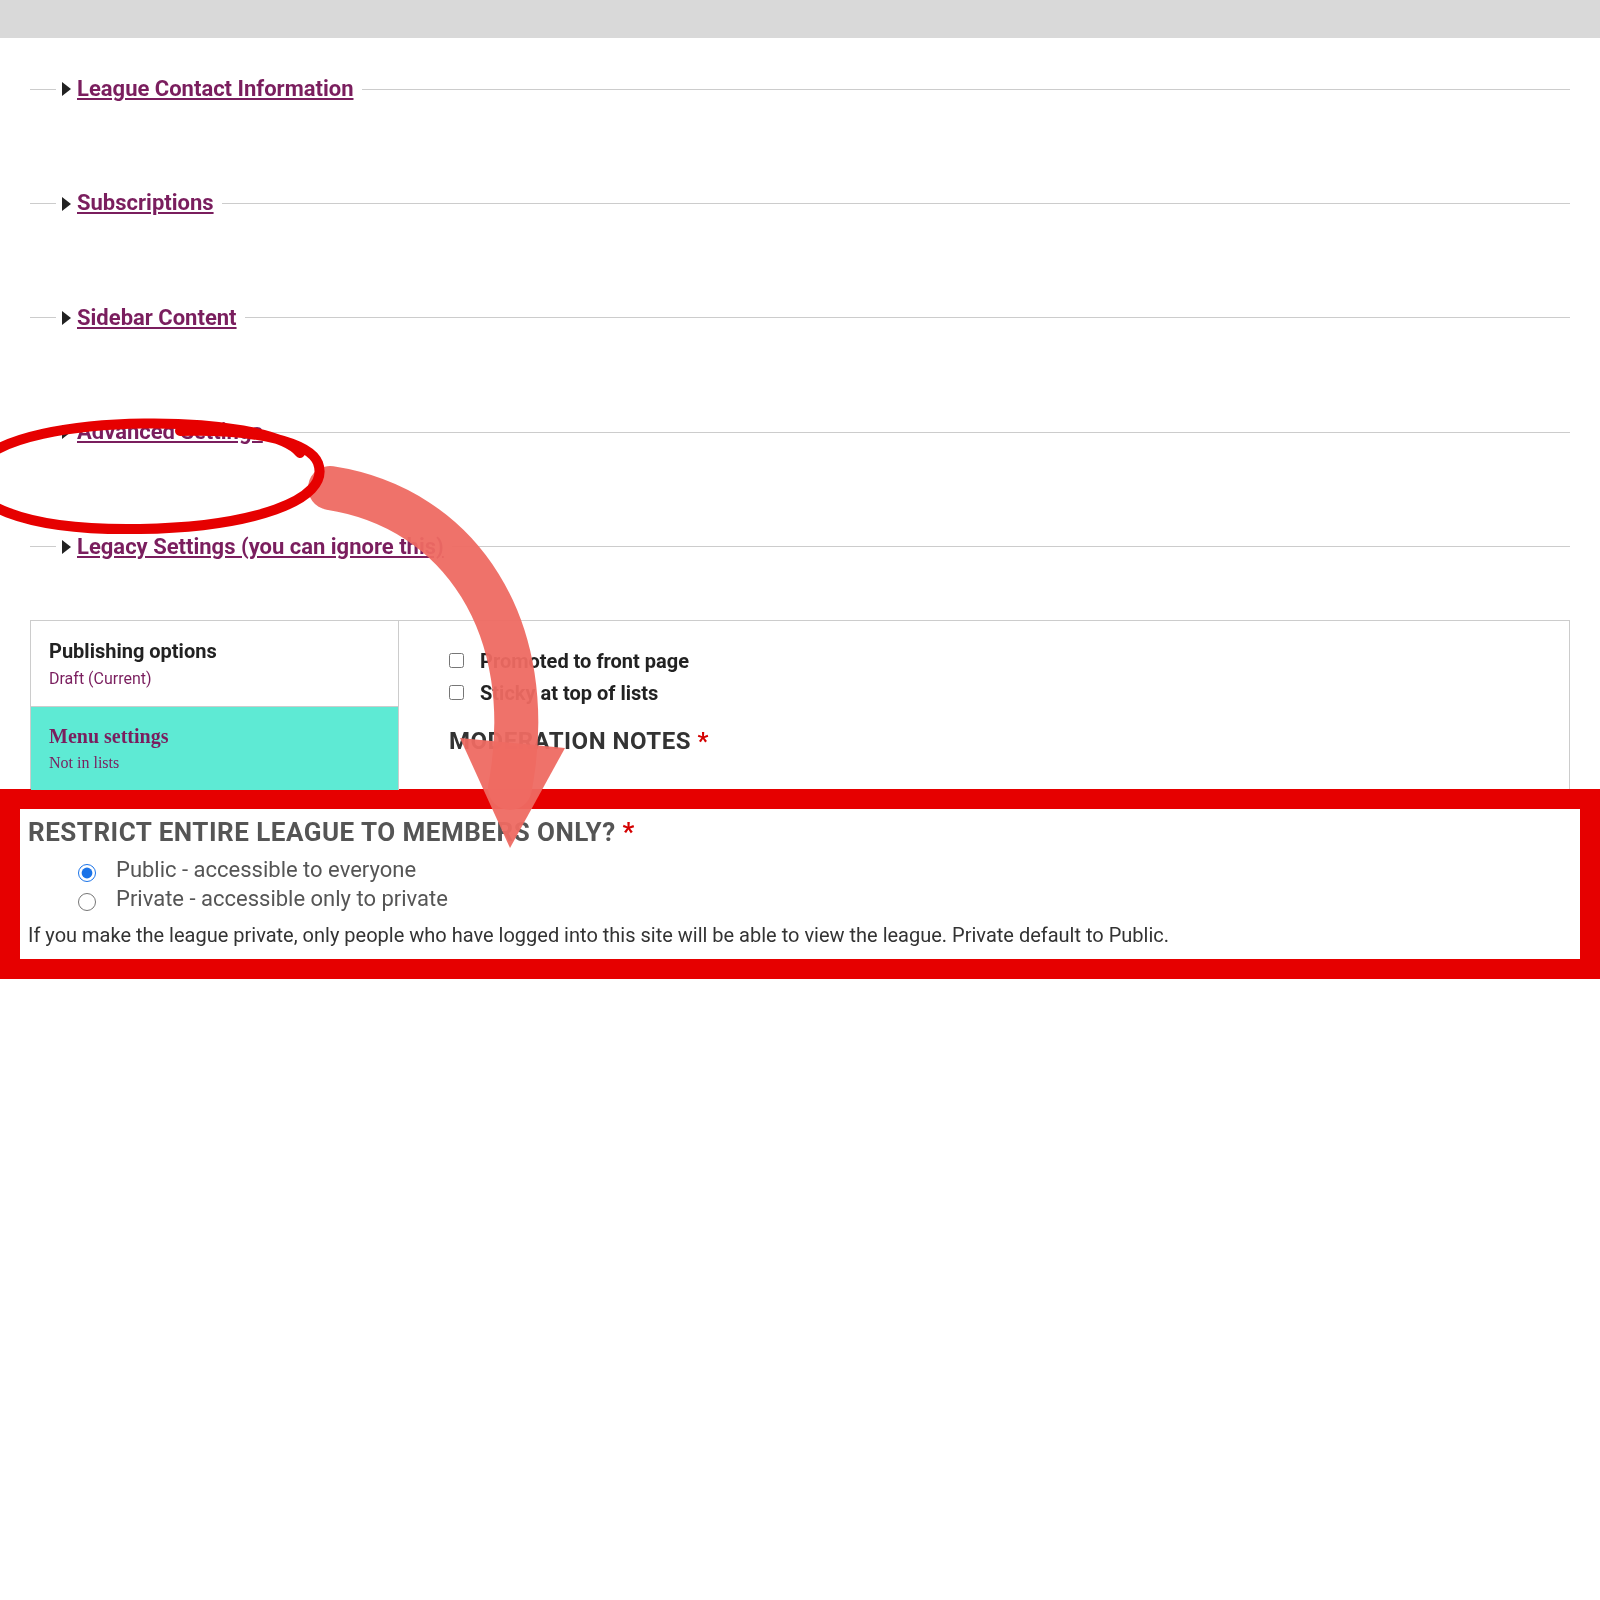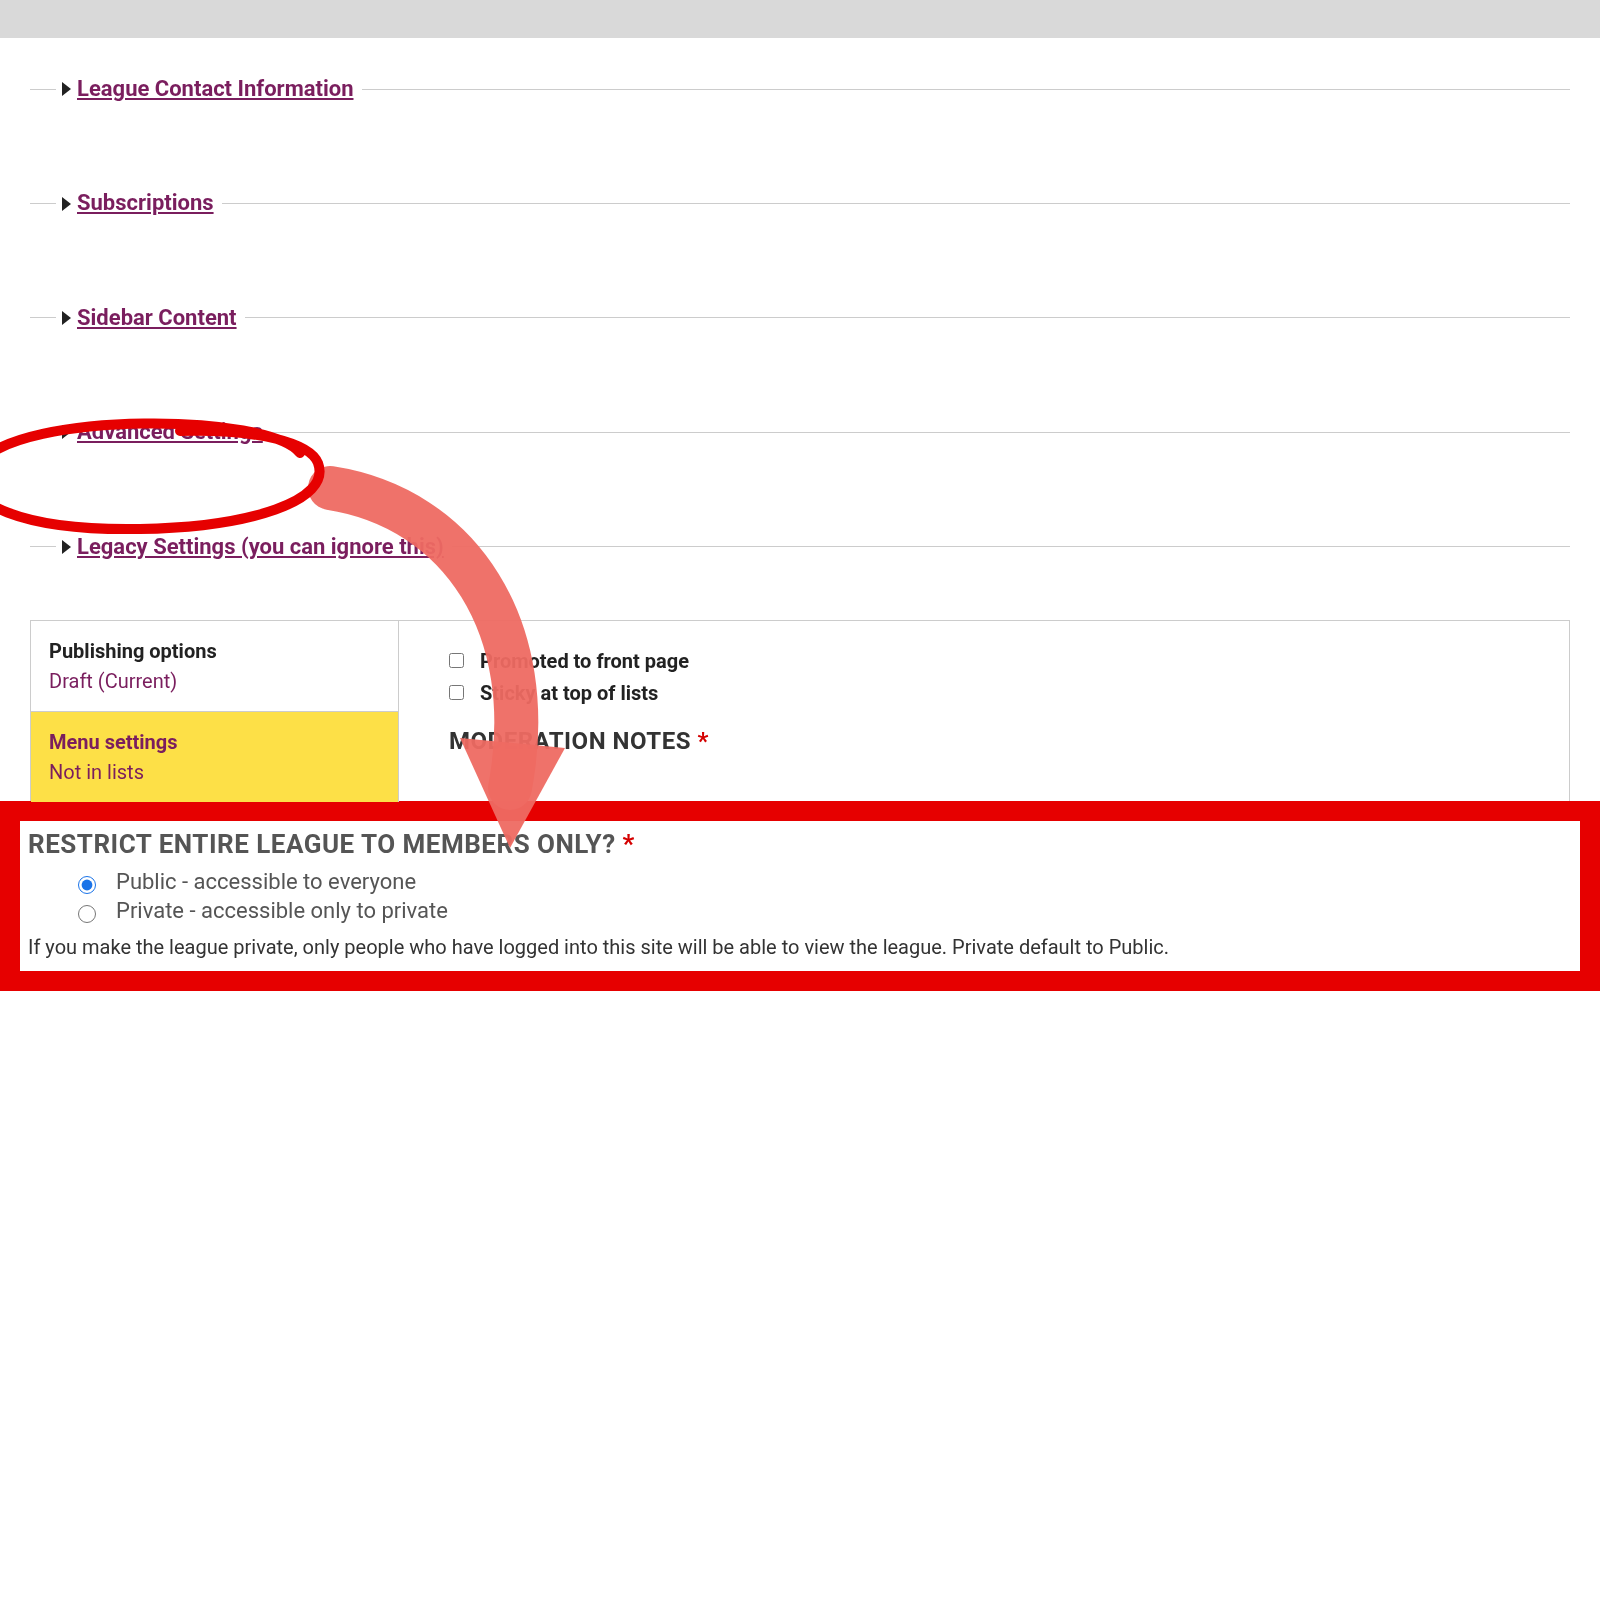--- a/index.html
+++ b/index.html
@@ -102,24 +102,24 @@
       border-bottom: 1px solid #ccc;
       cursor: pointer;
     }
     .vtab-title {
       font-size: 20px;
       font-weight: 700;
       color: #222;
       margin-bottom: 6px;
     }
     .vtab-sub {
-      font-size: 20px;
+      font-size: 16px;
       color: #7a1e5e;
     }
-    .vtab.inactive { background: #fde047; }
+    .vtab.inactive { background: #5eead4; font-family: Liberation Serif, serif; }
     .vtab.inactive .vtab-title { color: #7a1e5e; font-weight: 700; }
     .vtab.inactive .vtab-sub { color: #7a1e5e; }
 
     .vtabs-pane {
       flex: 1;
       padding: 28px 22px 10px 50px;
       font-size: 20px;
     }
     .checkline {
       display: flex;

